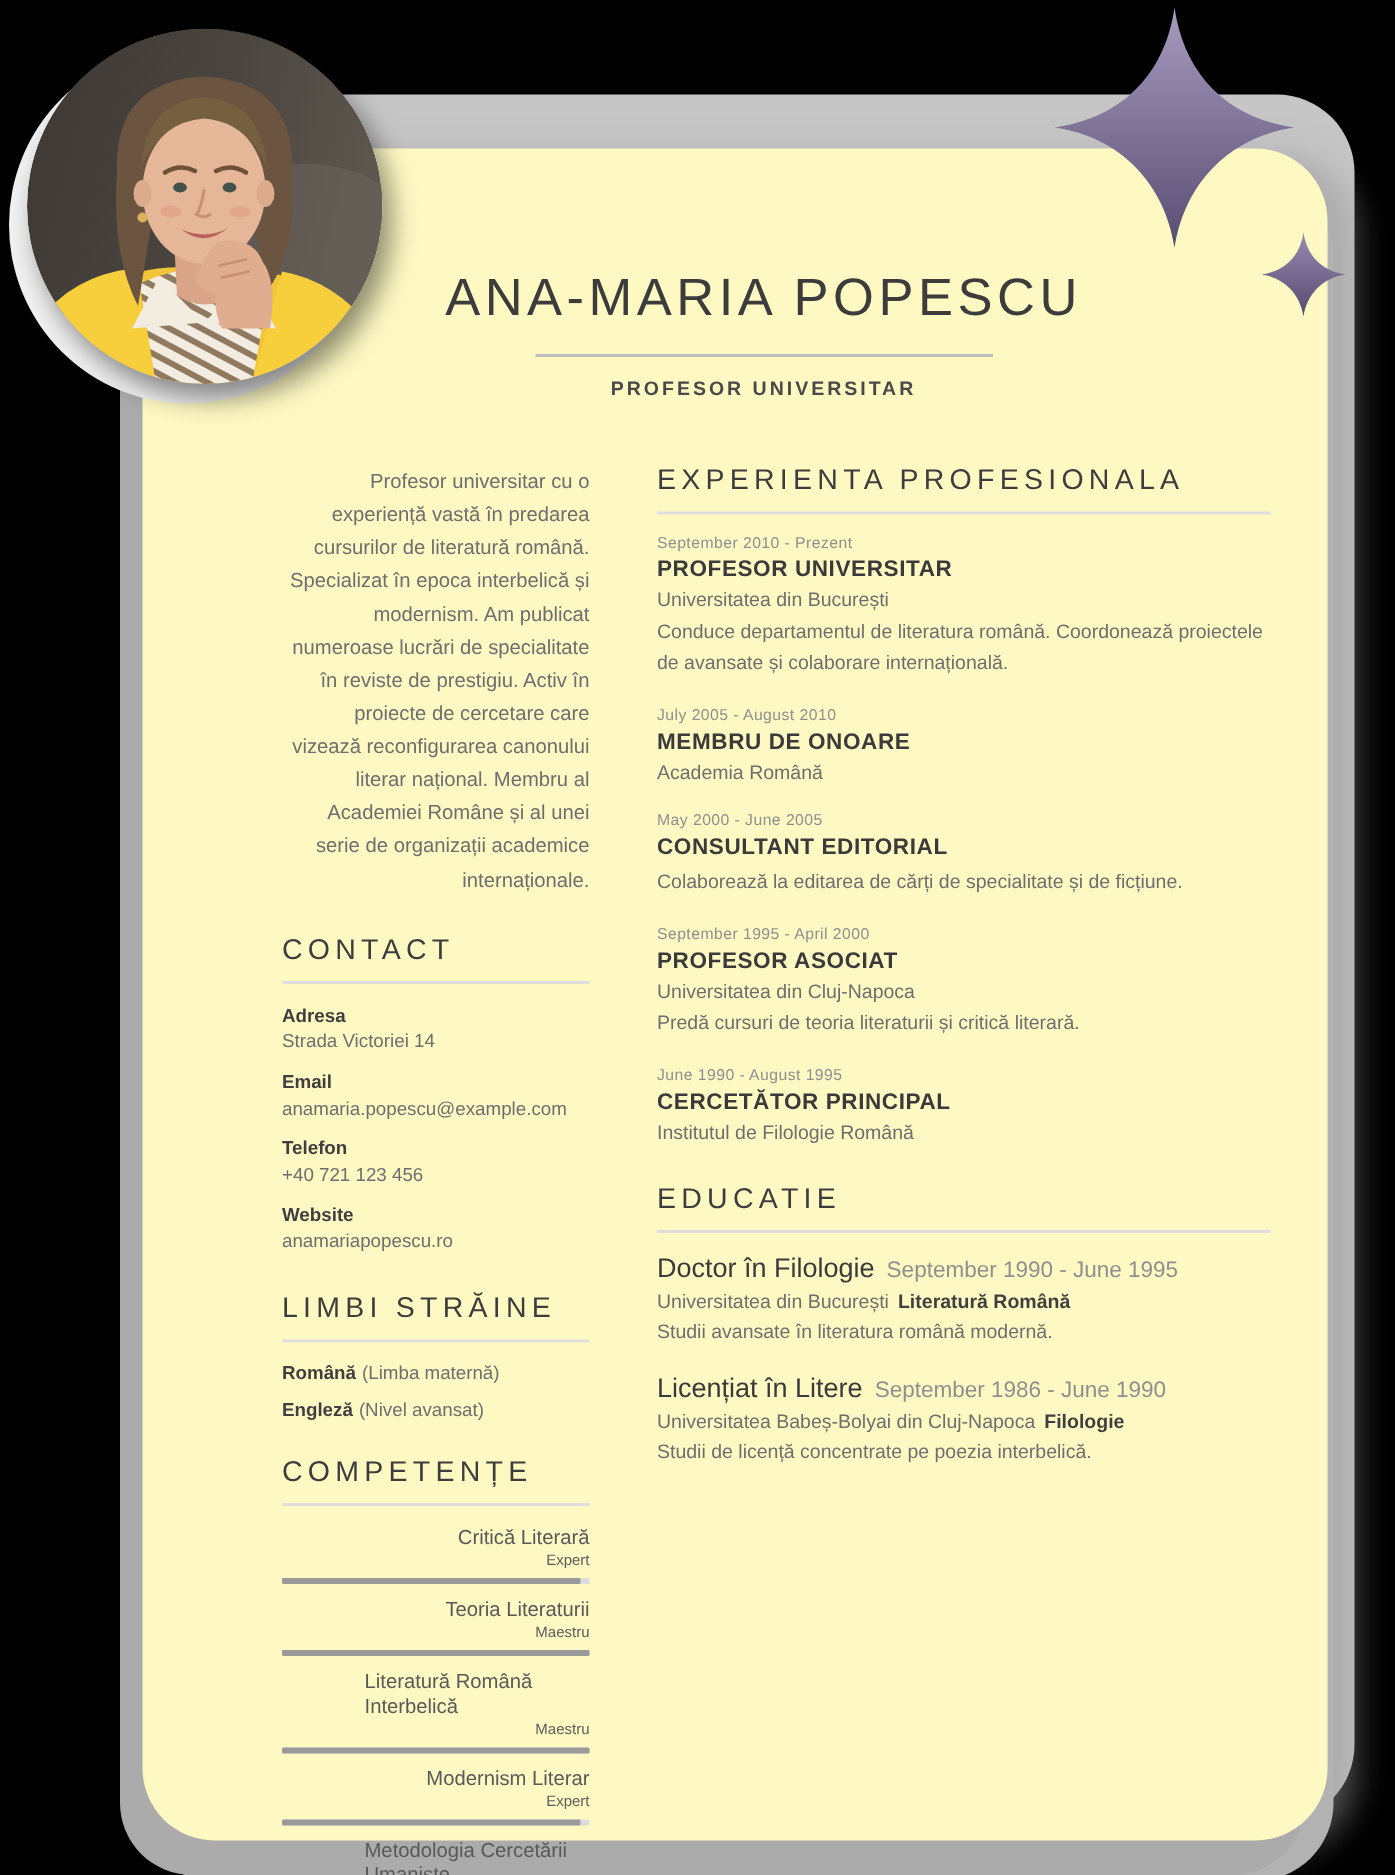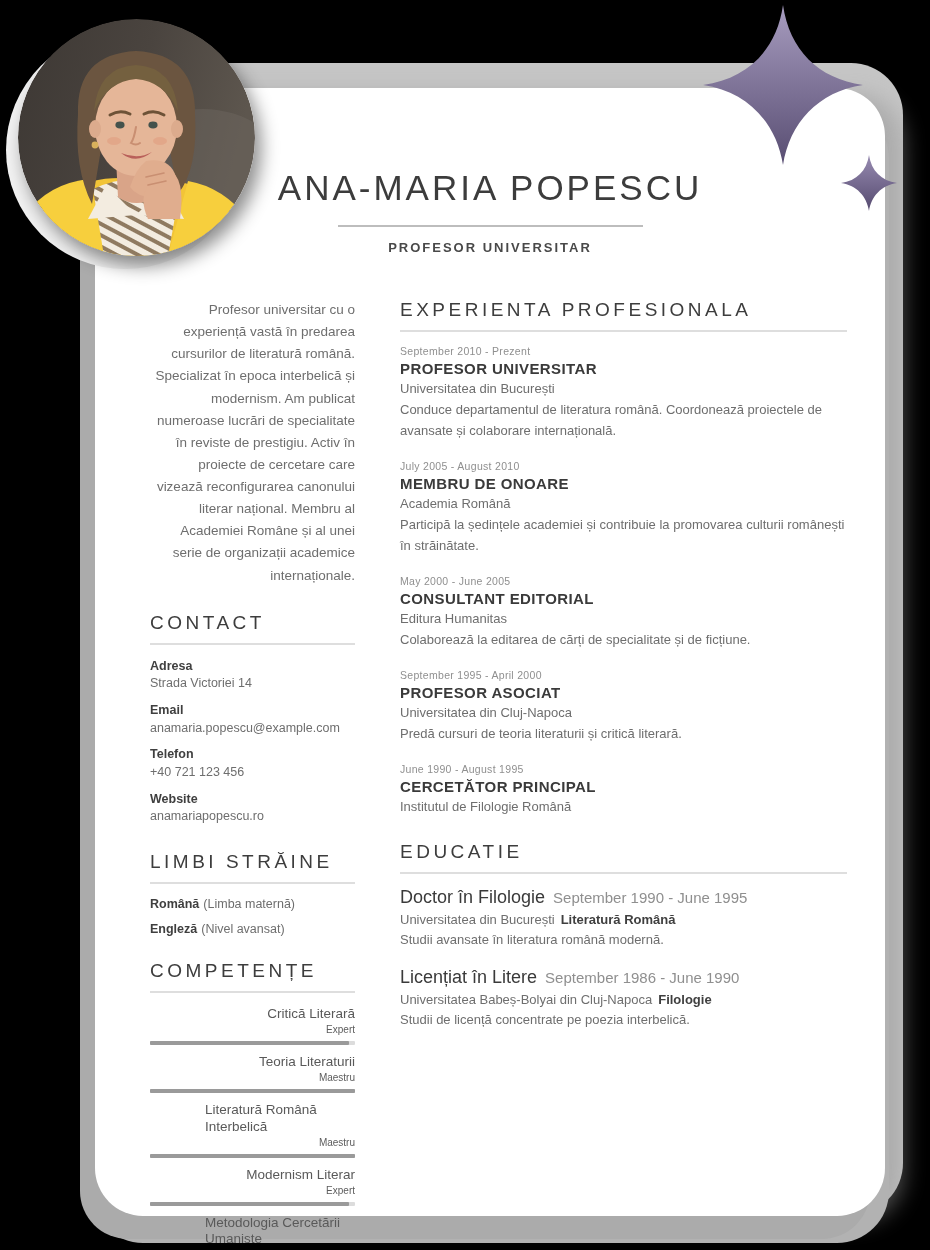--- a/index.html
+++ b/index.html
@@ -11,23 +11,24 @@
     overflow:hidden;
     -webkit-font-smoothing:antialiased;
   }
 
   
   .card-shadow-back {
     position:absolute; left:105px; top:63px; width:798px; height:1152px;
     background:#c6c6c6; border-radius:52px;
   }
   .card {
-    position:absolute; left:95px; top:88px; width:790px; height:1128px;
-    background:#ffffff; border-radius:48px;
+    position:absolute; left:95px; top:99px; width:790px; height:1128px;
+    background:#fef9c3; border-radius:48px;
     box-shadow:-15px 23px 0 0 #ababab, 0 23px 0 4px #b2b2b2, 18px 6px 22px rgba(150,150,150,.55);
+    padding-left:38px;
   }
 
   
   .sparkle-big  { position:absolute; left:703px; top:5px;  width:160px; height:160px; z-index:6; }
   .sparkle-small{ position:absolute; left:841px; top:155px; width:56px;  height:56px;  z-index:6; }
 
   
   .avatar-backring {
     position:absolute; left:6px; top:31px; width:238px; height:238px;
     background:#f2f2f2; border-radius:50%; z-index:4;
@@ -213,27 +214,25 @@
           <div class="exp-dates">September 2010 - Prezent</div>
           <div class="exp-title">PROFESOR UNIVERSITAR</div>
           <div class="exp-company">Universitatea din București</div>
           <div class="exp-desc">Conduce departamentul de literatura română. Coordonează proiectele de avansate și colaborare internațională.</div>
         </div>
 
         <div class="exp-item">
           <div class="exp-dates">July 2005 - August 2010</div>
           <div class="exp-title">MEMBRU DE ONOARE</div>
           <div class="exp-company">Academia Română</div>
-          <div class="exp-desc">Participă la ședințele academiei și contribuie la promovarea culturii românești în străinătate.</div>
         </div>
 
         <div class="exp-item">
           <div class="exp-dates">May 2000 - June 2005</div>
           <div class="exp-title">CONSULTANT EDITORIAL</div>
-          <div class="exp-company">Editura Humanitas</div>
           <div class="exp-desc">Colaborează la editarea de cărți de specialitate și de ficțiune.</div>
         </div>
 
         <div class="exp-item">
           <div class="exp-dates">September 1995 - April 2000</div>
           <div class="exp-title">PROFESOR ASOCIAT</div>
           <div class="exp-company">Universitatea din Cluj-Napoca</div>
           <div class="exp-desc">Predă cursuri de teoria literaturii și critică literară.</div>
         </div>
 

